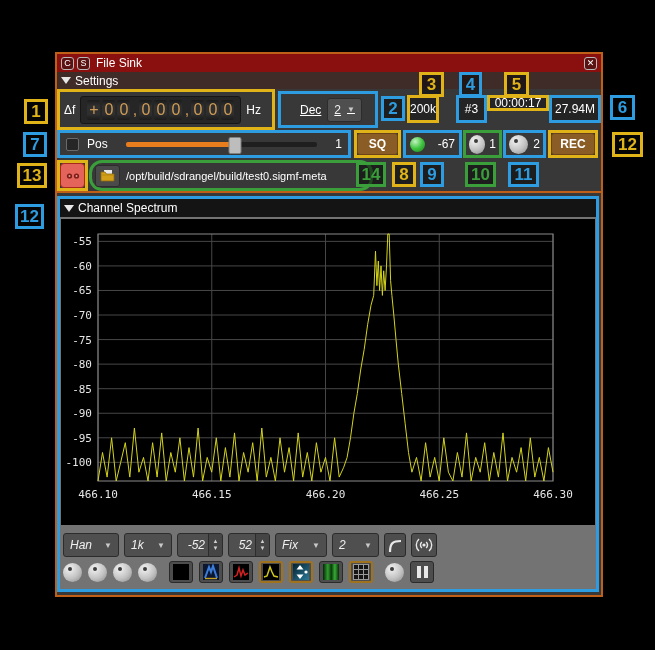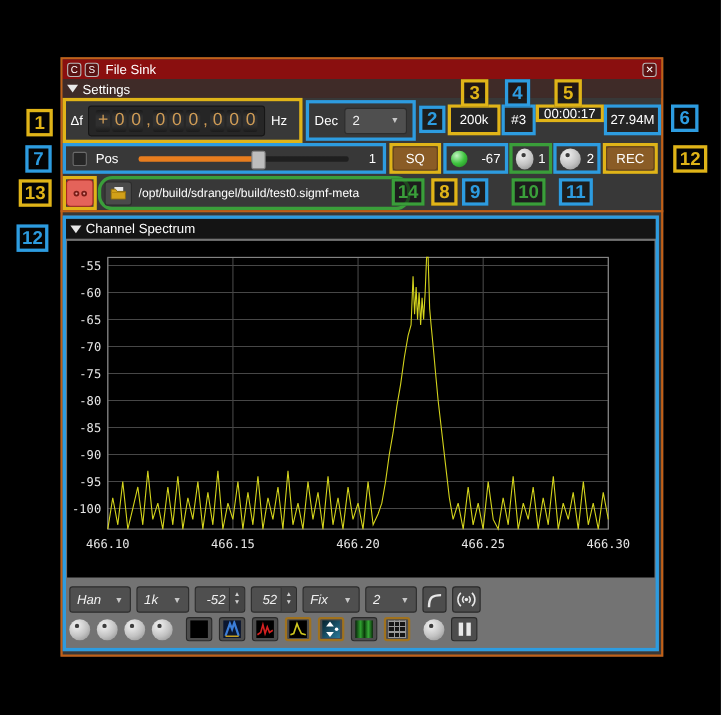--- a/index.html
+++ b/index.html
@@ -41,21 +41,21 @@
   .combo .arrow{font-size:8px;color:#c8c8c8;margin-left:6px;}
   .spin{height:24px;box-sizing:border-box;background:#4f4f4f;border:1px solid #2c2c2c;
     border-radius:3px;display:flex;align-items:center;color:#f0f0f0;}
   .spin .val{flex:1;text-align:right;padding:0 3px;}
   .spin .arrows{display:flex;flex-direction:column;justify-content:center;background:#454545;
     height:100%;width:13px;align-items:center;border-left:1px solid #2c2c2c;border-radius:0 3px 3px 0;}
   .spin .arrows span{font-size:6px;line-height:7px;color:#d0d0d0;}
   .vbox{width:100%;height:100%;background:#242424;color:#fff;display:flex;align-items:center;
     justify-content:center;font-size:12px;}
   .tbtn{width:100%;height:100%;box-sizing:border-box;background:#8a5c26;border:1px solid #6a4418;
-    border-radius:3px;color:#fff;display:flex;align-items:center;justify-content:center;font-size:12px;}
+    border-radius:3px;color:#fff;display:flex;align-items:center;justify-content:center;font-size:12px;font-weight:bold;}
   .checkbox{width:13px;height:13px;box-sizing:border-box;background:#262626;border:1px solid #6a6a6a;border-radius:2px;}
   .slider{flex:1;height:5px;border-radius:2px;margin:0 10px;position:relative;
     background:linear-gradient(to right,#e87d1e 0%,#e87d1e 57%,#1f1f1f 57%);}
   .slider-handle{position:absolute;left:57%;top:-5px;transform:translateX(-50%);
     width:11px;height:15px;background:#bdbdbd;border:1px solid #808080;border-radius:2px;}
   .led{width:15px;height:15px;border-radius:50%;
     background:radial-gradient(circle at 35% 30%,#c2f2c2,#3fc53f 50%,#1d7a1d);}
   .knob{width:19px;height:19px;border-radius:50%;position:relative;
     background:radial-gradient(circle at 35% 30%,#f2f2f2,#c2c2c2 55%,#888);}
   .knob::after{content:'';position:absolute;width:4px;height:4px;border-radius:50%;background:#3c3c3c;top:4px;left:5px;}
@@ -118,30 +118,30 @@
           <span class="dial-sep">,</span>
           <span class="dial-digit">0</span>
           <span class="dial-digit">0</span>
           <span class="dial-digit">0</span>
         </span>
       <span>Hz</span>
     </div>
   </div>
 
   <div class="hl hl-b" style="left:278px;top:91px;width:100px;height:37px;">
-    <div class="row-flex" style="padding:0 5px;gap:6px;">
+    <div class="row-flex" style="padding:0 19px;gap:6px;text-decoration:underline;">
       <span>Dec</span>
       <div class="combo" style="flex:1;">
         <span>2</span>
         <span class="arrow">▼</span>
       </div>
     </div>
   </div>
 
-  <div class="hl hl-y" style="left:407px;top:95px;width:48px;height:28px;">
+  <div class="hl hl-y" style="left:407px;top:95px;width:32px;height:28px;">
     <div class="vbox">200k</div>
   </div>
   <div class="hl hl-b" style="left:456px;top:95px;width:31px;height:28px;">
     <div class="vbox">#3</div>
   </div>
   <div class="hl hl-y" style="left:487px;top:95px;width:62px;height:16px;">
     <div class="vbox">00:00:17</div>
   </div>
   <div class="hl hl-b" style="left:549px;top:95px;width:52px;height:28px;">
     <div class="vbox">27.94M</div>

